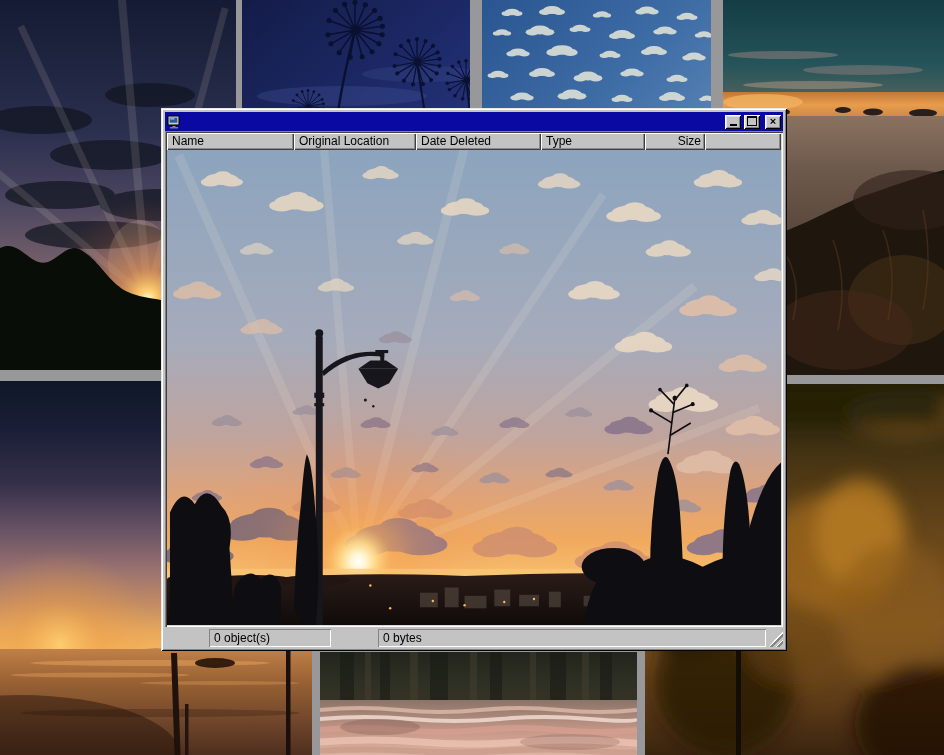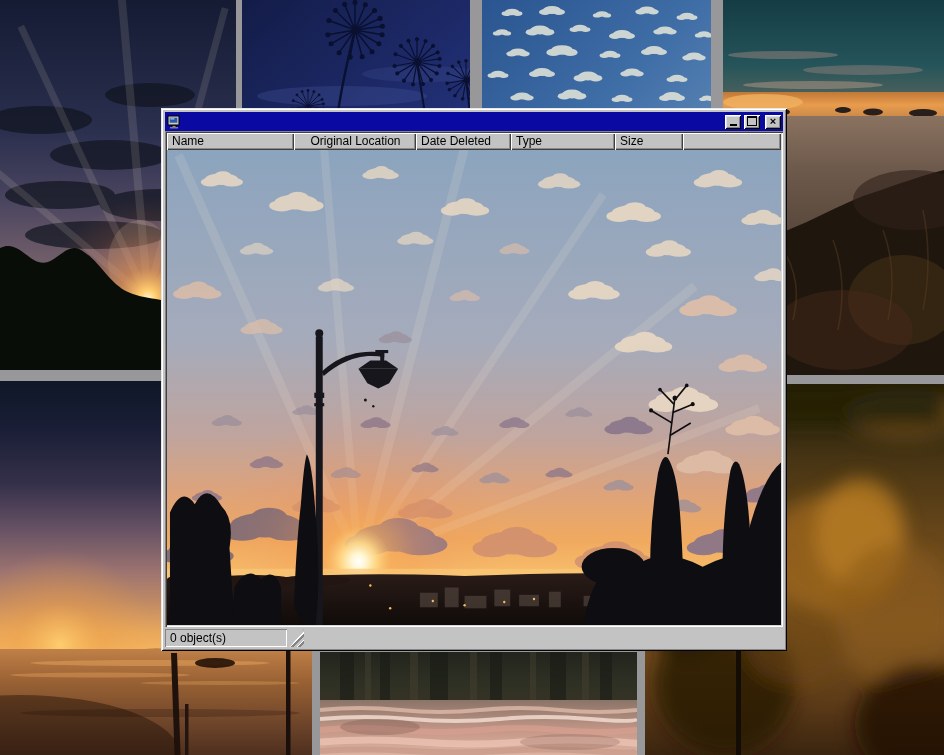--- a/index.html
+++ b/index.html
@@ -32,28 +32,28 @@
   .mi .ini{text-decoration:underline;}
 
   .listarea{flex:1;display:flex;flex-direction:column;background:#c3c3c3;
             box-shadow:inset 1px 1px 0 #848484, inset 2px 2px 0 #404040,
                        inset -1px -1px 0 #ffffff, inset -2px -2px 0 #d8d8d8;
             padding:2px;overflow:hidden;}
   .hdr{height:17px;flex:0 0 17px;display:flex;font-size:12px;background:#c3c3c3;border-radius:7px;}
   .hcell{box-sizing:border-box;padding:1px 4px 0 5px;white-space:nowrap;overflow:hidden;
          background:#c3c3c3;
          box-shadow:inset 1px 1px 0 #ffffff, inset -1px -1px 0 #404040, inset -2px -2px 0 #8a8a8a;}
-  .w-name{width:127px;} .w-loc{width:122px;text-align:center;} .w-date{width:95px;} .w-type{width:104px;}
-  .w-size{width:68px;} .w-rest{flex:1;}
+  .w-name{width:127px;} .w-loc{width:122px;} .w-date{width:125px;} .w-type{width:104px;}
+  .w-size{width:60px;text-align:right;} .w-rest{flex:1;}
   .photo{flex:1;overflow:hidden;background:#8fa5bd;}
   .photo svg{display:block;width:100%;height:100%;}
 
   .statusbar{flex:0 0 18px;height:18px;margin-top:2px;display:flex;gap:3px;font-size:12px;}
   .spanel{box-sizing:border-box;padding:2px 5px 0 5px;white-space:nowrap;overflow:hidden;
-          box-shadow:inset 1px 1px 0 #848484, inset -1px -1px 0 #ffffff;}
+          box-shadow:inset 1px 1px 0 #848484, inset -1px -1px 0 #ffffff;margin-left:44px;}
   .sp1{width:122px;} .sp2{flex:1;}
   .grip{width:14px;clip-path:polygon(100% 0,100% 100%,0 100%);
         background:repeating-linear-gradient(135deg,#c3c3c3 0 2px,#ffffff 2px 3px,#848484 3px 5px);}
 </style>
 </head>
 <body>
 
 <div id="screen">
 
   <div class="tile" style="left:0;top:0;width:236px;height:370px">
@@ -543,17 +543,18 @@
             <circle cx="530" cy="244" r="2"></circle>
               <circle cx="497" cy="230" r="1.8"></circle>
               <circle cx="524" cy="226" r="1.8"></circle>
           </g>
         </svg>
       </div>
     </div>
 
     <div class="statusbar">
       <div class="spanel sp1">0 object(s)</div>
+      <div class="spanel sp2">0 bytes</div>
       <div class="grip"></div>
     </div>
 
   </div>
 </div>
 
 </body></html>

